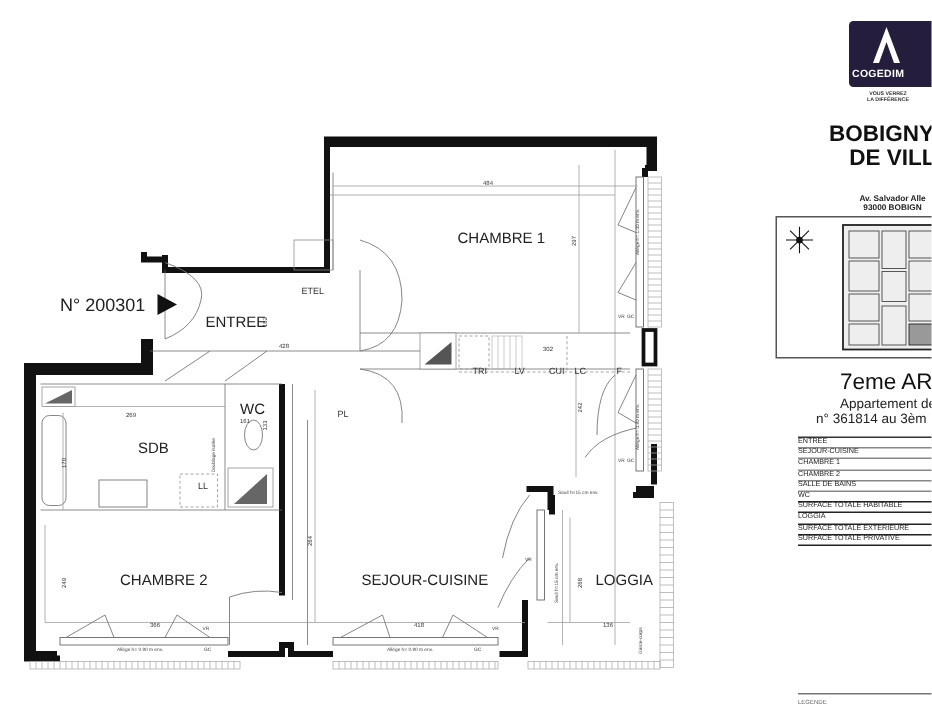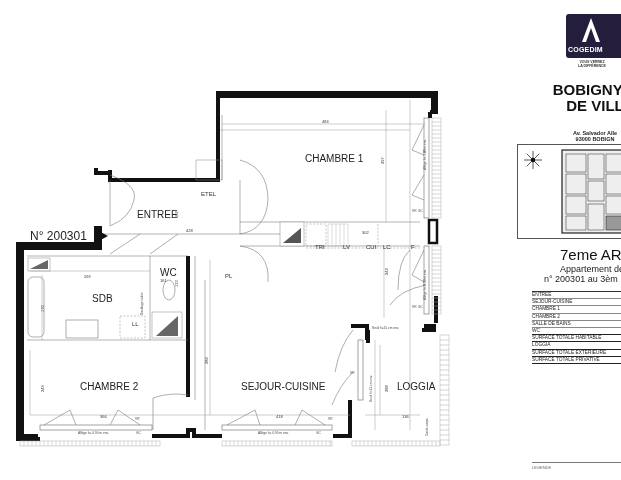--- a/index.html
+++ b/index.html
@@ -8,21 +8,21 @@
   .room-label{font-family:"Liberation Sans",sans-serif;font-size:10px;fill:#222;}
   .dim{font-family:"Liberation Sans",sans-serif;font-size:4px;fill:#333;}
   .small{font-family:"Liberation Sans",sans-serif;font-size:6px;fill:#333;}
   .tiny{font-family:"Liberation Sans",sans-serif;font-size:3.2px;fill:#444;}
   .wall{fill:none;stroke:#111;stroke-width:4;}
   .thin{fill:none;stroke:#666;stroke-width:0.5;}
   .thin2{fill:none;stroke:#999;stroke-width:0.5;}
   .door{fill:none;stroke:#777;stroke-width:0.6;}
   .dash{fill:none;stroke:#888;stroke-width:0.5;stroke-dasharray:2 1.5;}
 
-  #unit-label{position:absolute;left:30px;top:196px;font-size:12px;color:#222;display:flex;align-items:flex-start;gap:8px;margin-top:33px;}
+  #unit-label{position:absolute;left:40px;top:196px;font-size:12px;color:#222;display:flex;align-items:flex-start;gap:8px;}
   #unit-arrow{width:0;height:0;border-top:7px solid transparent;border-bottom:7px solid transparent;border-left:13px solid #111;}
 
   #side{position:absolute;left:500px;top:0;width:121px;height:480px;overflow:hidden;}
   #logo{position:absolute;left:66px;top:14px;width:60px;height:44px;background:#241e3c;border-radius:3px;}
   #logo .a{position:absolute;left:16px;top:4px;width:0;height:0;border-left:9px solid transparent;border-right:9px solid transparent;border-bottom:24px solid #fff;}
   #logo .a2{position:absolute;left:20px;top:14px;width:0;height:0;border-left:5px solid transparent;border-right:5px solid transparent;border-bottom:14px solid #241e3c;}
   #logo .brand{position:absolute;left:2px;top:32px;font-size:7px;color:#fff;font-weight:bold;letter-spacing:0.2px;}
   #tagline{position:absolute;left:72px;top:60px;font-size:3.5px;line-height:4px;font-weight:bold;color:#333;text-align:center;width:40px;}
   #proj-title{position:absolute;left:40px;top:82px;width:110px;text-align:center;font-weight:bold;font-size:15px;line-height:16px;color:#111;white-space:nowrap;}
   #addr{position:absolute;left:55px;top:130px;width:80px;text-align:center;font-size:5.5px;line-height:6px;font-weight:bold;color:#222;}
@@ -273,21 +273,21 @@
         <rect x="5" y="47" width="20" height="18"></rect>
           <rect x="45" y="47" width="20" height="18"></rect>
         <rect x="5" y="67" width="20" height="14"></rect>
           <rect x="27" y="55" width="16" height="26"></rect>
       </g>
       <rect x="45" y="67" width="20" height="14" fill="#999" stroke="#222" stroke-width="0.6"></rect>
     </svg>
   </div>
   <div id="type-title">7eme ART</div>
   <div id="type-sub">Appartement de</div>
-  <div id="type-sub2">n° 200301 au 3èm</div>
+  <div id="type-sub2">n° 361814 au 3èm</div>
   <div id="surf">
     <div class="row">ENTREE</div>
     <div class="row">SEJOUR-CUISINE</div>
     <div class="row">CHAMBRE 1</div>
     <div class="row">CHAMBRE 2</div>
     <div class="row">SALLE DE BAINS</div>
     <div class="row total">WC</div>
     <div class="row total">SURFACE TOTALE HABITABLE</div>
     <div class="row total">LOGGIA</div>
     <div class="row total">SURFACE TOTALE EXTERIEURE</div>

